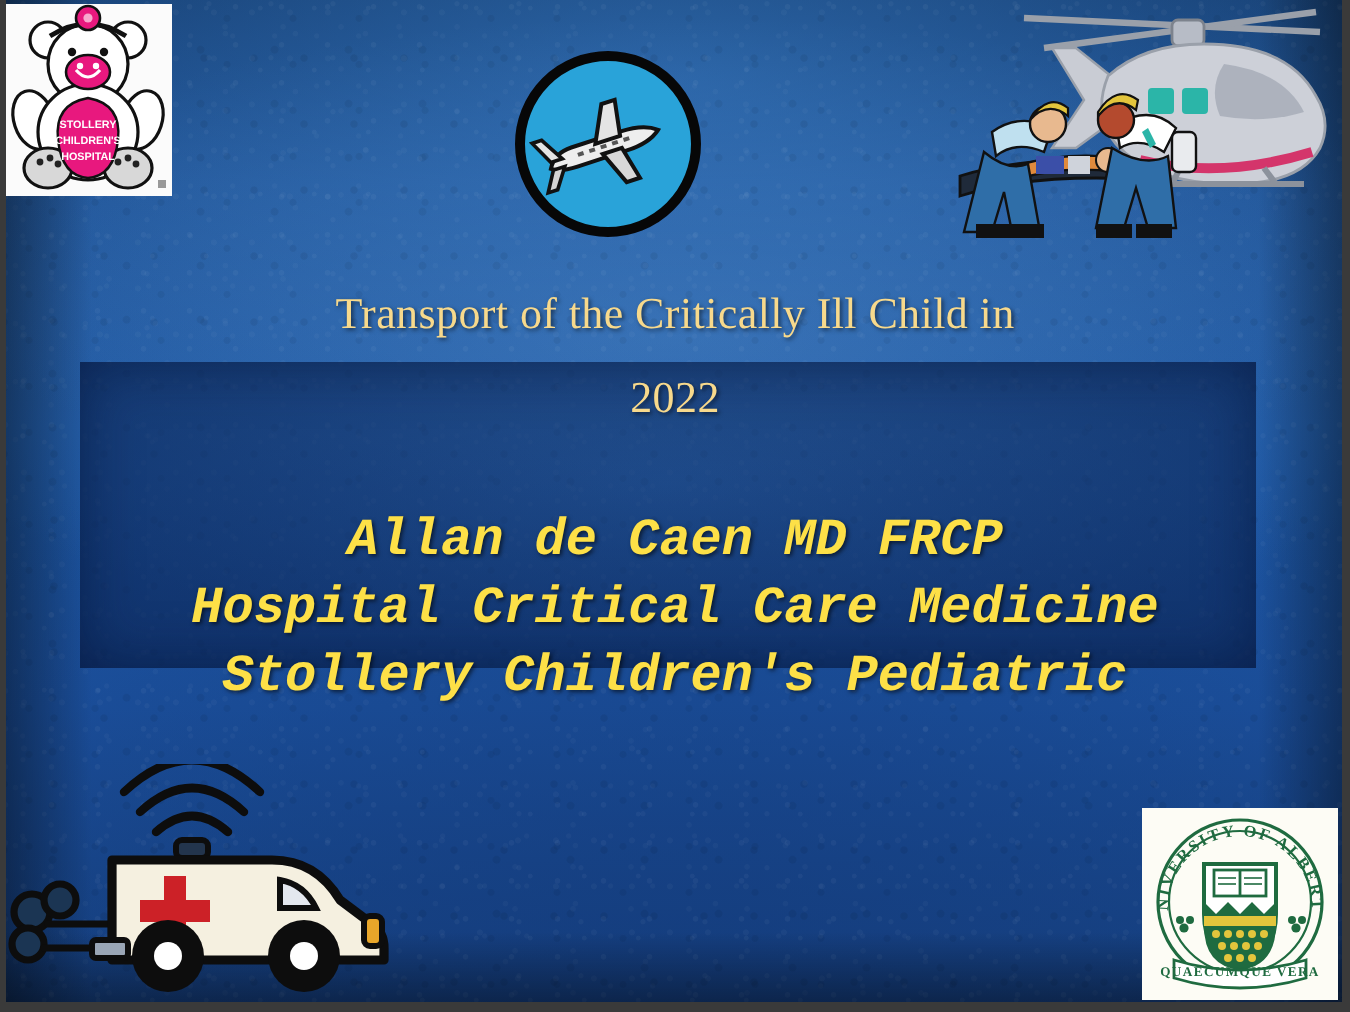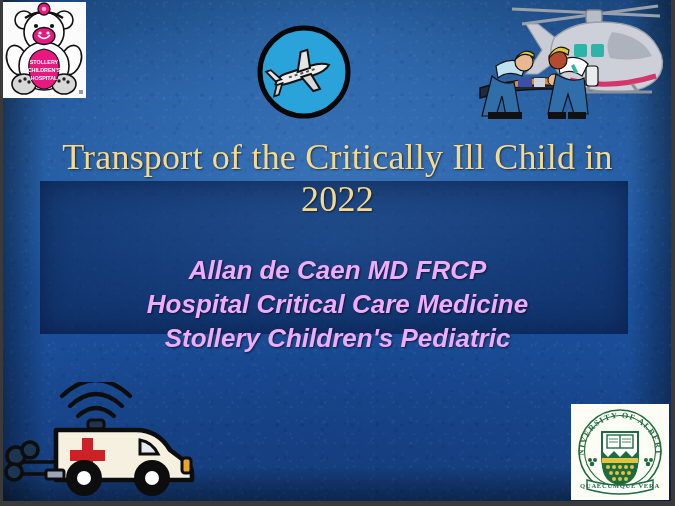--- a/index.html
+++ b/index.html
@@ -63,35 +63,35 @@
     background:
       radial-gradient(ellipse 110% 130% at 50% 40%, rgba(18,52,108,.55) 0%, rgba(9,32,78,.78) 100%);
     box-shadow:inset 0 0 28px rgba(4,18,52,.55);
   }
 
   
   #title{
     position:absolute;left:0;right:0;top:136px;
     text-align:center;
     font-family:"Liberation Serif","DejaVu Serif",serif;
-    font-size:36px;line-height:42px;
+    font-size:22px;line-height:42px;
     color:#F7D98C;
     letter-spacing:.2px;
     text-shadow:1px 1px 2px rgba(0,0,0,.55);
     padding:0 18px;box-sizing:border-box;
   }
 
   
   #subtitle{
     position:absolute;left:0;right:0;top:253px;
     text-align:center;
-    font-family:Liberation Sans, sans-serif;
+    font-family:Liberation Mono, monospace;
     font-style:italic;font-weight:bold;
     font-size:26px;line-height:34px;
-    color:#f0abfc;
+    color:#fde047;
     text-shadow:1px 1px 2px rgba(0,0,0,.6);
   }
   #subtitle div{white-space:nowrap;}
 
   
   .art{position:absolute;}
 
   
   #bear{left:2px;top:2px;width:84px;height:96px;background:#fbfbfb;}
 

